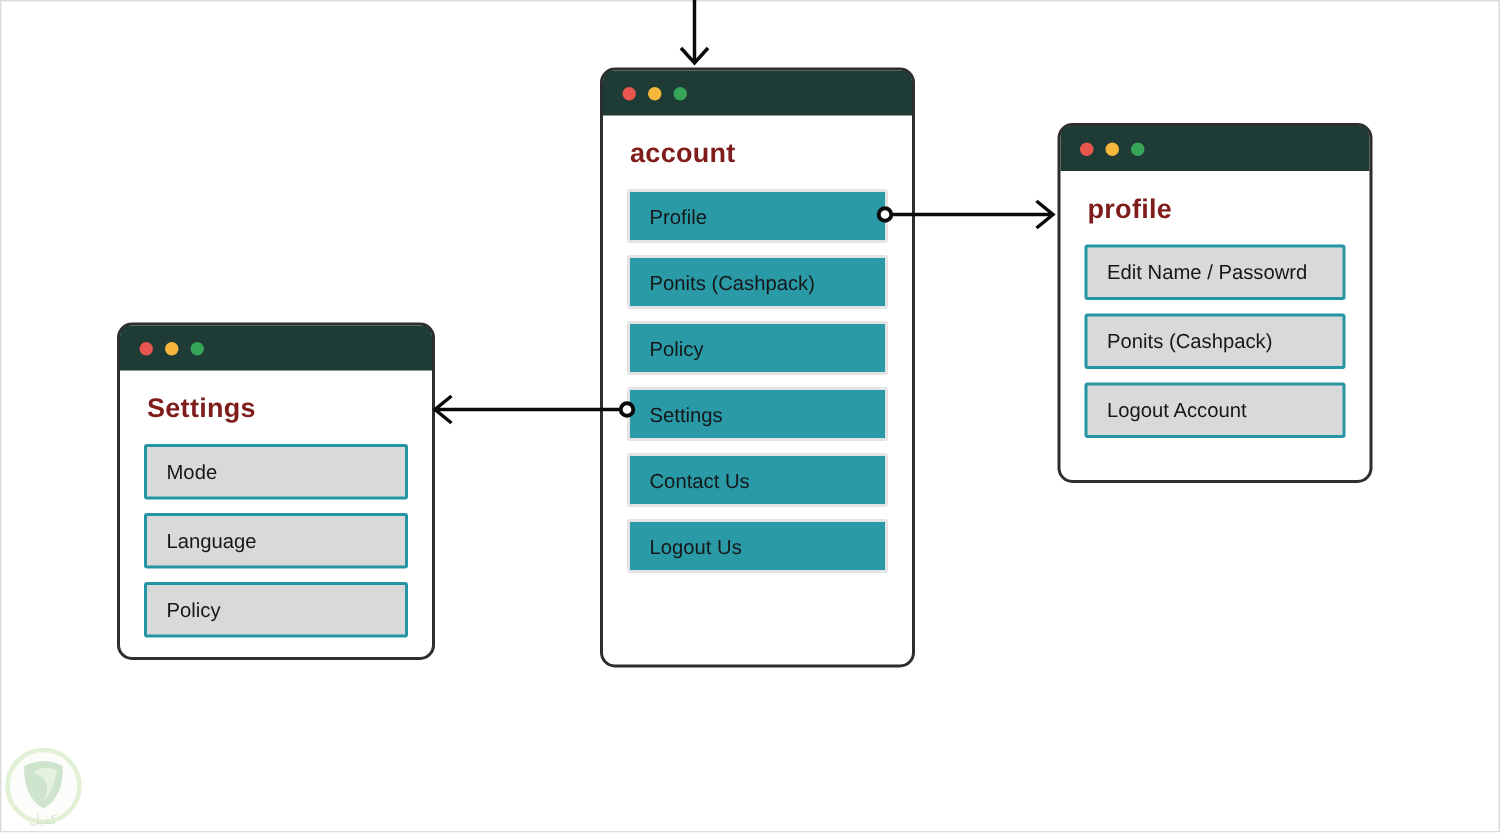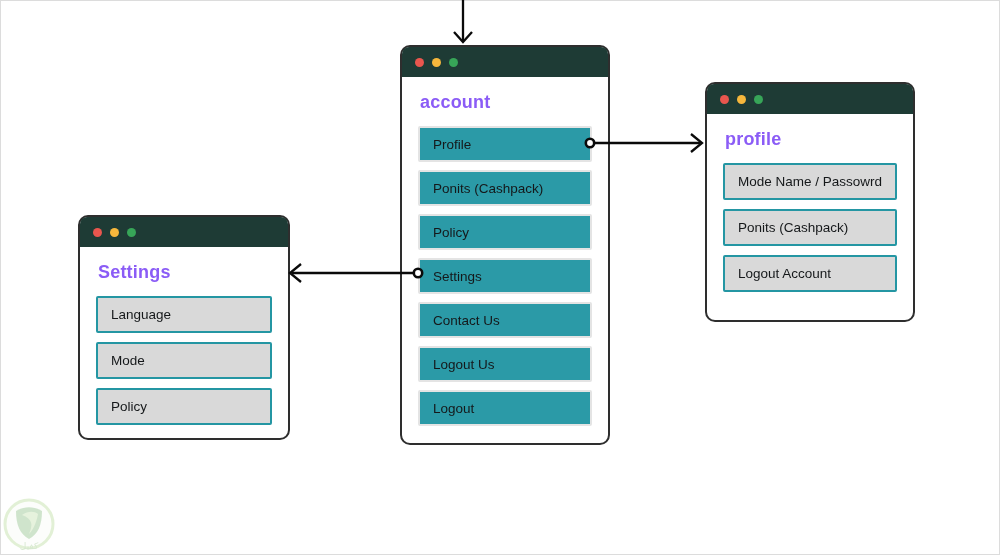--- a/index.html
+++ b/index.html
@@ -31,21 +31,21 @@
   }
   .dot { width: 9px; height: 9px; border-radius: 50%; }
   .dot-red    { background: #e9564e; }
   .dot-yellow { background: #f6b73c; }
   .dot-green  { background: #37a558; }
 
   .window-body { padding: 12px 16px 14px 16px; }
   .window-title {
     font-size: 18px;
     font-weight: 700;
-    color: #8b5cf6;
+    color: #7f1d1d;
     letter-spacing: .2px;
     margin: 3px 0 13px 2px;
   }
   .menu-btn {
     height: 36px;
     box-sizing: border-box;
     display: flex;
     align-items: center;
     padding-left: 13px;
     margin-bottom: 8px;
@@ -98,48 +98,47 @@
       <span class="dot dot-green"></span>
     </div>
     <div class="window-body">
       <div class="window-title">account</div>
       <div class="menu-btn teal-btn">Profile</div>
       <div class="menu-btn teal-btn">Ponits (Cashpack)</div>
       <div class="menu-btn teal-btn">Policy</div>
       <div class="menu-btn teal-btn">Settings</div>
       <div class="menu-btn teal-btn">Contact Us</div>
       <div class="menu-btn teal-btn">Logout Us</div>
-      <div class="menu-btn teal-btn">Logout</div>
     </div>
   </div>
 
   <div class="window" style="left:705px; top:82px; width:210px; height:240px;">
     <div class="titlebar">
       <span class="dot dot-red"></span>
       <span class="dot dot-yellow"></span>
       <span class="dot dot-green"></span>
     </div>
     <div class="window-body">
       <div class="window-title">profile</div>
-      <div class="menu-btn gray-btn">Mode Name / Passowrd</div>
+      <div class="menu-btn gray-btn">Edit Name / Passowrd</div>
       <div class="menu-btn gray-btn">Ponits (Cashpack)</div>
       <div class="menu-btn gray-btn">Logout Account</div>
     </div>
   </div>
 
   <div class="window" style="left:78px; top:215px; width:212px; height:225px;">
     <div class="titlebar">
       <span class="dot dot-red"></span>
       <span class="dot dot-yellow"></span>
       <span class="dot dot-green"></span>
     </div>
     <div class="window-body">
       <div class="window-title">Settings</div>
+      <div class="menu-btn gray-btn">Mode</div>
       <div class="menu-btn gray-btn">Language</div>
-      <div class="menu-btn gray-btn">Mode</div>
       <div class="menu-btn gray-btn">Policy</div>
     </div>
   </div>
 
   <svg id="arrow-layer" viewBox="0 0 1000 555" xmlns="http://www.w3.org/2000/svg">
     <g stroke="#0a0a0a" stroke-width="2.3" fill="none">
 
       <g>
         <line x1="463" y1="0" x2="463" y2="41"></line>
         <polyline points="454,32 463,42 472,32"></polyline>

